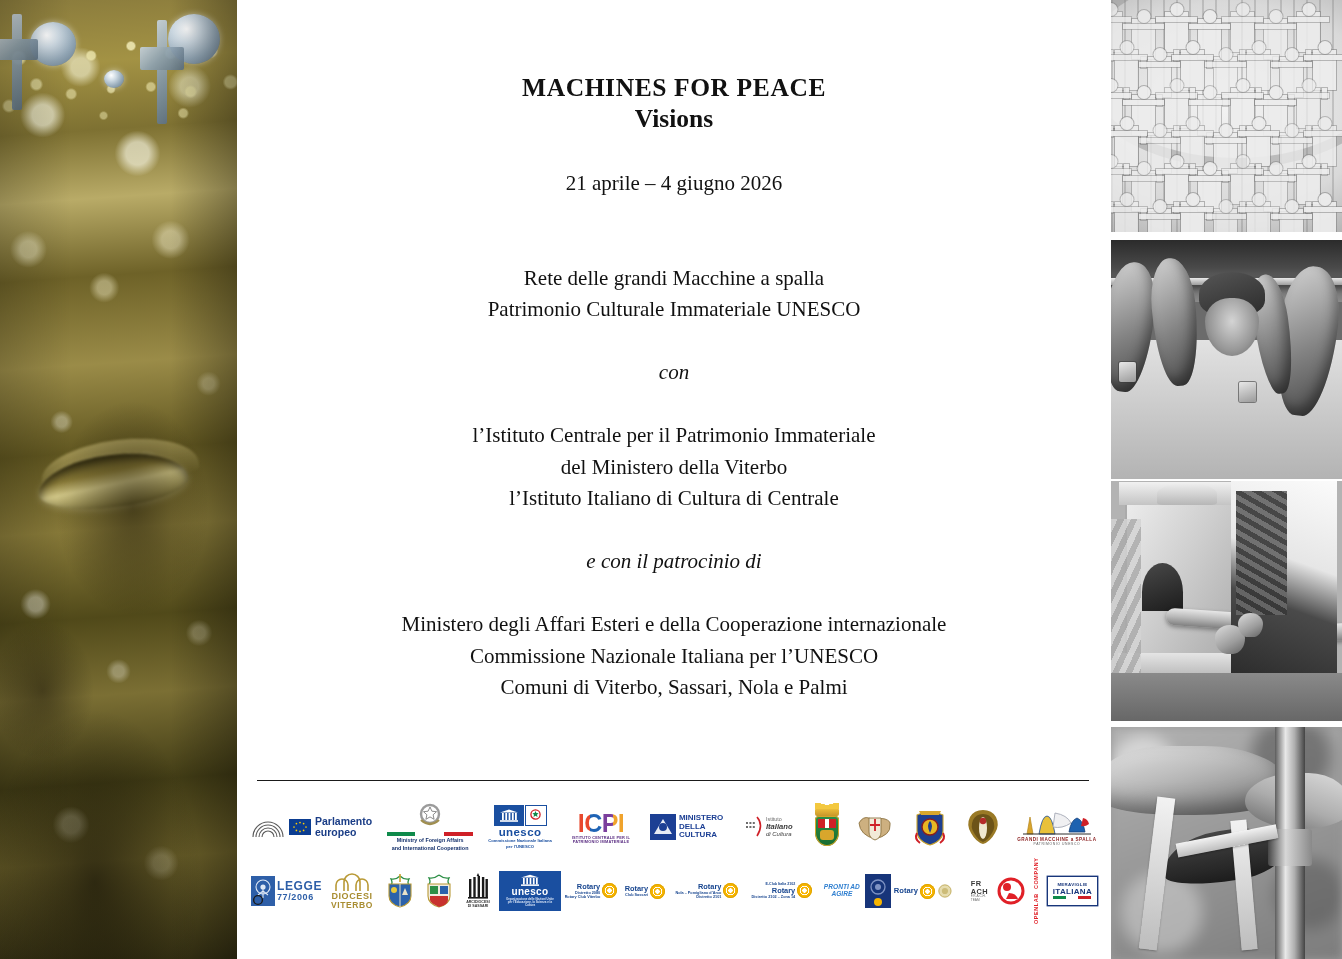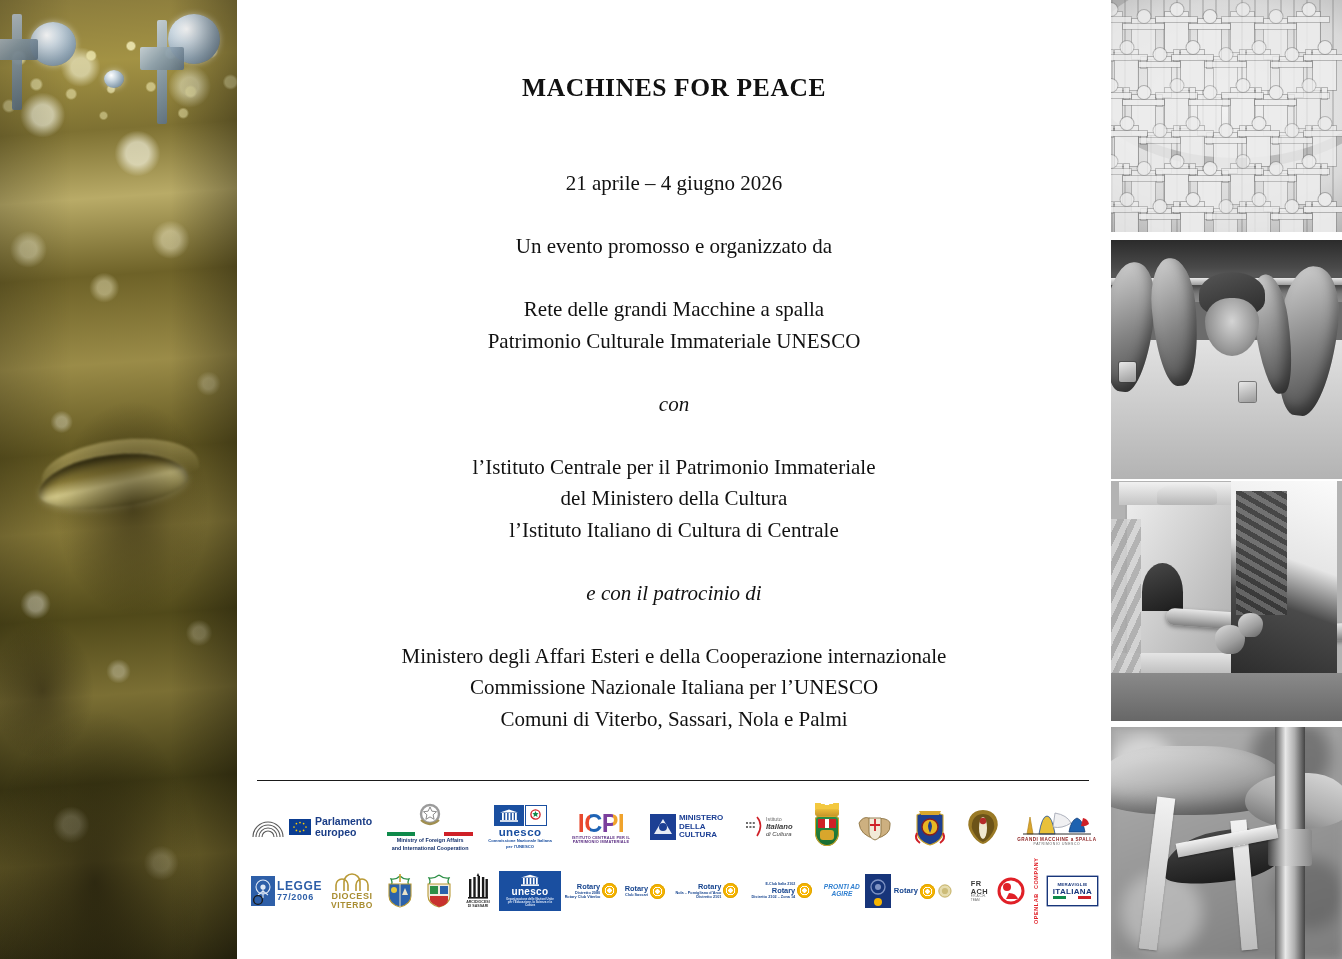--- a/index.html
+++ b/index.html
@@ -425,34 +425,34 @@
 
     <div class="eye-lid"></div>
     <div class="eye"></div>
     <div class="face-shadow"></div>
   </div>
 
   <div class="center">
 
     <div class="title-block">
       <h1 class="title">MACHINES FOR PEACE</h1>
+      <h2 class="subtitle">Visions</h2>
     </div>
 
     <div class="body-block">
       <div class="line">21 aprile – 4 giugno 2026</div>
       <div class="spacer"></div>
-      <div class="line">Un evento promosso e organizzato da</div>
       <div class="spacer"></div>
       <div class="line">Rete delle grandi Macchine a spalla</div>
       <div class="line">Patrimonio Culturale Immateriale UNESCO</div>
       <div class="spacer"></div>
       <div class="line italic">con</div>
       <div class="spacer"></div>
       <div class="line">l’Istituto Centrale per il Patrimonio Immateriale</div>
-      <div class="line">del Ministero della Cultura</div>
+      <div class="line">del Ministero della Viterbo</div>
       <div class="line">l’Istituto Italiano di Cultura di Centrale</div>
       <div class="spacer"></div>
       <div class="line italic">e con il patrocinio di</div>
       <div class="spacer"></div>
       <div class="line">Ministero degli Affari Esteri e della Cooperazione internazionale</div>
       <div class="line">Commissione Nazionale Italiana per l’UNESCO</div>
       <div class="line">Comuni di Viterbo, Sassari, Nola e Palmi</div>
     </div>
 
     <div class="rule"></div>

